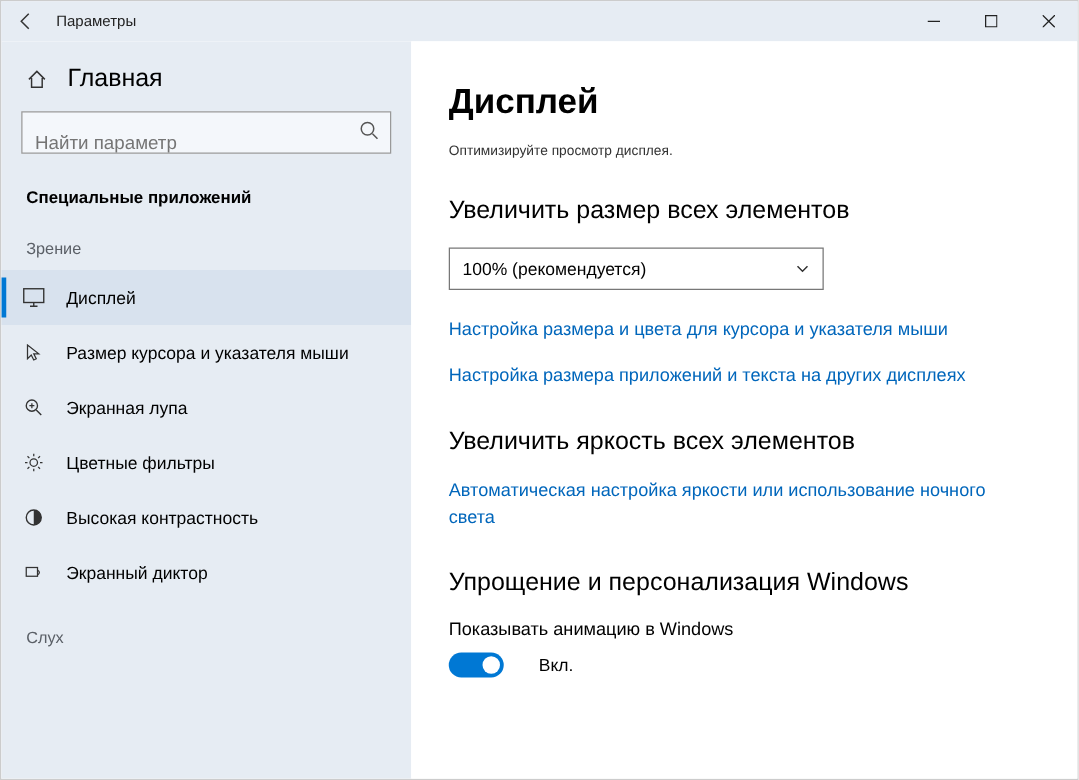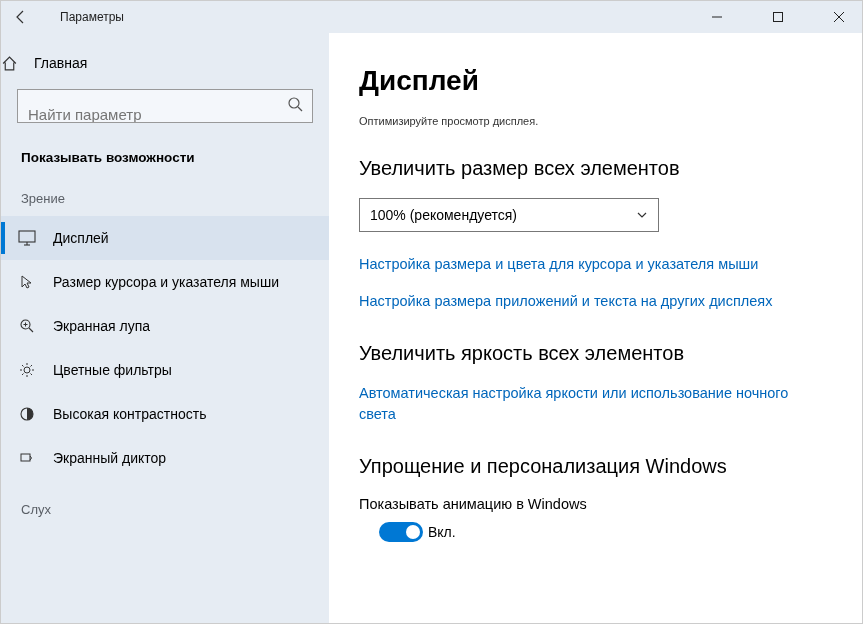--- a/index.html
+++ b/index.html
@@ -1,44 +1,44 @@
 <!DOCTYPE html>
 <html><head>
 <meta charset="utf-8">
 <style>
   * { box-sizing: border-box; margin: 0; padding: 0; font-family: "Segoe UI", Arial, sans-serif; }
   body { background: #fff; width: 863px; height: 624px; overflow: hidden; }
   .window { width: 863px; height: 624px; display: flex; flex-direction: column; border: 1px solid #ccc; }
-  .titlebar { height: 32px; display: flex; align-items: center; background: #e6ecf3; gap: 15px; }
+  .titlebar { height: 32px; display: flex; align-items: center; background: #e6ecf3; }
   .titlebar .back { width: 40px; display:flex; align-items:center; justify-content:center; font-size:18px; color:#333; cursor:pointer; }
   .titlebar .title { font-size: 12px; color:#222; padding-left: 4px; }
   .titlebar .spacer { flex:1; }
   .titlebar .wbtn { width: 46px; height:32px; display:flex; align-items:center; justify-content:center; font-size:12px; color:#222; cursor:pointer; }
   .body { flex:1; display:flex; overflow:hidden; }
   .sidebar { width: 328px; background: #e6ecf3; display:flex; flex-direction:column; padding-top: 8px; overflow:hidden; }
-  .home-row { display:flex; align-items:center; height:44px; font-size:14px; color:#000; cursor:pointer; gap:16px; }
+  .home-row { display:flex; align-items:center; height:44px; padding-left: 20px; font-size:20px; color:#000; cursor:pointer; gap:16px; }
   .search-wrap { padding: 4px 16px 18px 16px; }
   .search { position:relative; }
   .search input { width: 100%; height: 34px; border: 1px solid #999; background:#f4f7fb; font-size:15px; padding: 16px 36px 0 10px; color:#666; outline:none; }
   .search .sicon { position:absolute; right:10px; top:7px; color:#555; font-size:15px; }
   .section-title { font-size:13.5px; font-weight:600; color:#000; padding: 8px 20px 18px 20px; }
   .group-label { font-size:13px; color:#5a5f66; padding: 8px 20px 10px 20px; }
   .nav-item { display:flex; align-items:center; height:44px; padding-left: 16px; font-size:14px; color:#000; cursor:pointer; gap:16px; position:relative; }
   .nav-item .icon { width:20px; display:flex; align-items:center; justify-content:center; font-size:15px; color:#333;}
   .nav-item.selected::before { content:""; position:absolute; left:0; top:6px; bottom:6px; width:4px; background:#0078d4; }
   .nav-item.selected { background: #d8e2ee; }
   .content { flex:1; background:#fff; padding: 32px 30px 0 30px; overflow:hidden; position:relative; }
   .h1 { font-size:28px; font-weight:600; color:#000; margin-bottom: 18px; }
   .sub { font-size:11px; color:#333; margin-bottom: 30px; }
   .h2 { font-size:20px; font-weight:400; color:#000; margin-bottom: 18px; }
   .label { font-size:14.5px; color:#000; margin-bottom: 10px; }
   .select { width: 300px; height:34px; border:1px solid #777; display:flex; align-items:center; justify-content:space-between; padding:0 10px; font-size:14px; color:#000; margin-bottom: 22px; cursor:pointer; }
   .link { font-size:14.5px; color:#0066bb; margin-bottom: 16px; cursor:pointer; line-height:1.45; }
   .gap { height: 14px; }
-  .toggle-row { display:flex; align-items:center; gap:5px; margin-top:10px;margin-left:20px;}
+  .toggle-row { display:flex; align-items:center; gap:28px; margin-top:10px;}
   .toggle { width:44px; height:20px; background:#0078d4; border-radius:10px; position:relative; cursor:pointer; }
   .toggle .knob { position:absolute; right:3px; top:3px; width:14px; height:14px; background:#fff; border-radius:50%; }
   .toggle-label { font-size:14px; color:#000; }
   svg { display:block; }
 </style>
 </head>
 <body>
 
 <div class="window">
   <div class="titlebar">
@@ -84,21 +84,21 @@
           <input type="text" placeholder="Найти параметр" style="">
           <span class="sicon">
             <svg width="16" height="16" viewBox="0 0 16 16">
                 <circle cx="7" cy="7" r="5" stroke="#555" stroke-width="1.2" fill="none"></circle>
                 <line x1="11" y1="11" x2="15" y2="15" stroke="#555" stroke-width="1.2"></line>
               </svg>
           </span>
         </div>
       </div>
 
-      <div class="section-title">Показывать возможности</div>
+      <div class="section-title">Специальные приложений</div>
 
       <div class="group-label">Зрение</div>
 
       <div class="nav-item selected">
         <span class="icon">
           <svg width="18" height="16" viewBox="0 0 18 16">
               <rect x="1" y="1" width="16" height="11" stroke="#333" stroke-width="1.1" fill="none"></rect>
               <line x1="6" y1="15" x2="12" y2="15" stroke="#333" stroke-width="1.1"></line>
               <line x1="9" y1="12" x2="9" y2="15" stroke="#333" stroke-width="1.1"></line>
             </svg>

